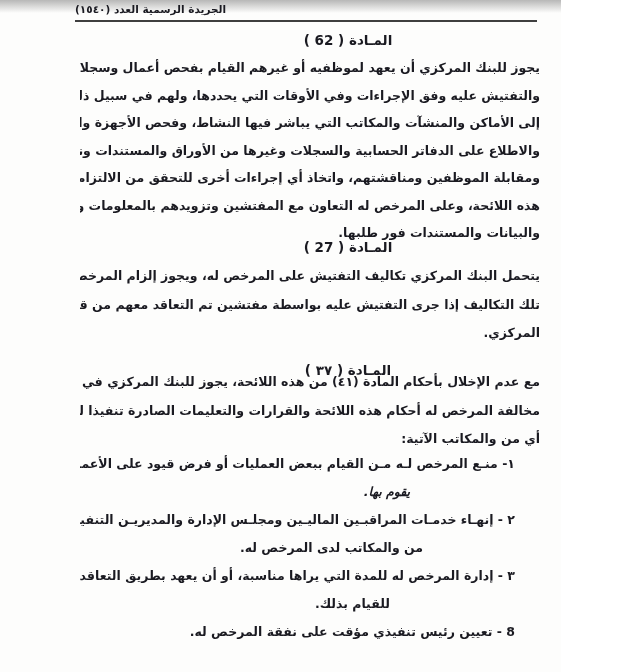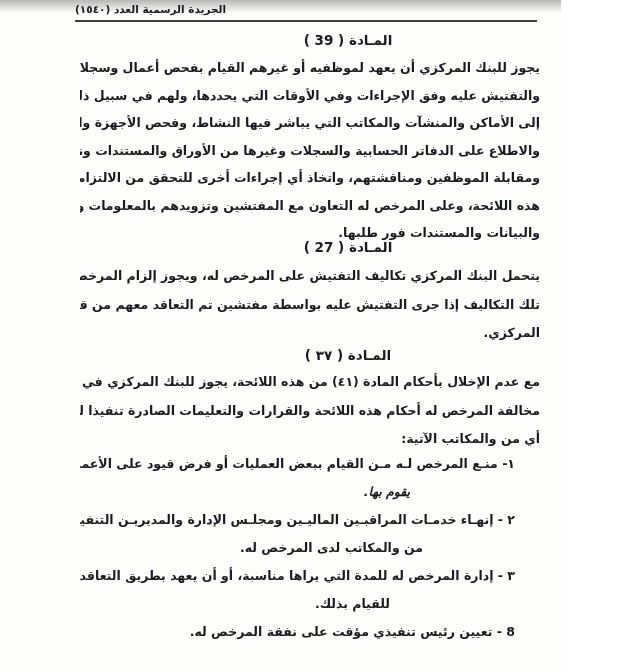--- a/index.html
+++ b/index.html
@@ -43,21 +43,21 @@
   .article-heading {
     position: absolute; width: 100%;
     left: 38px; 
     text-align: center;
     font-size: 13.5px; font-weight: 700;
     line-height: 22px;
     white-space: nowrap;
   }
   .h-35 { top: 29px; }
   .h-36 { top: 236px; }
-  .h-37 { top: 344px; text-align: center; }
+  .h-37 { top: 359px; text-align: center; }
   .para { position: absolute; width: 100%; }
   .p-35 { top: 54px; }
   .p-36 { top: 262px; }
   .p-37 { top: 368px; }
   .p-items { top: 450px; }
   .line {
     font-size: 12.5px; font-weight: 700;
     line-height: 27.5px; height: 27.5px;
     text-align: justify;
     text-align-last: justify;
@@ -80,21 +80,21 @@
 <body>
 
 <div class="page">
 
   <div class="gazette-header">الجريدة الرسمية العدد (١٥٤٠)</div>
 
   <div class="header-rule"></div>
 
   <div class="content">
 
-    <div class="article-heading h-35">المـادة ( 39 )</div>
+    <div class="article-heading h-35">المـادة ( 62 )</div>
 
     <div class="para p-35">
       <div class="line">يجوز للبنك المركزي أن يعهد لموظفيه أو غيرهم القيام بفحص أعمال وسجلات المرخص له</div>
       <div class="line">والتفتيش عليه وفق الإجراءات وفي الأوقات التي يحددها، ولهم في سبيل ذلك الدخول</div>
       <div class="line">إلى الأماكن والمنشآت والمكاتب التي يباشر فيها النشاط، وفحص الأجهزة والمعدات</div>
       <div class="line">والاطلاع على الدفاتر الحسابية والسجلات وغيرها من الأوراق والمستندات ونسخها</div>
       <div class="line">ومقابلة الموظفين ومناقشتهم، واتخاذ أي إجراءات أخرى للتحقق من الالتزام بأحكام</div>
       <div class="line">هذه اللائحة، وعلى المرخص له التعاون مع المفتشين وتزويدهم بالمعلومات والسجلات</div>
       <div class="line end">والبيانات والمستندات فور طلبها.</div>
     </div>

